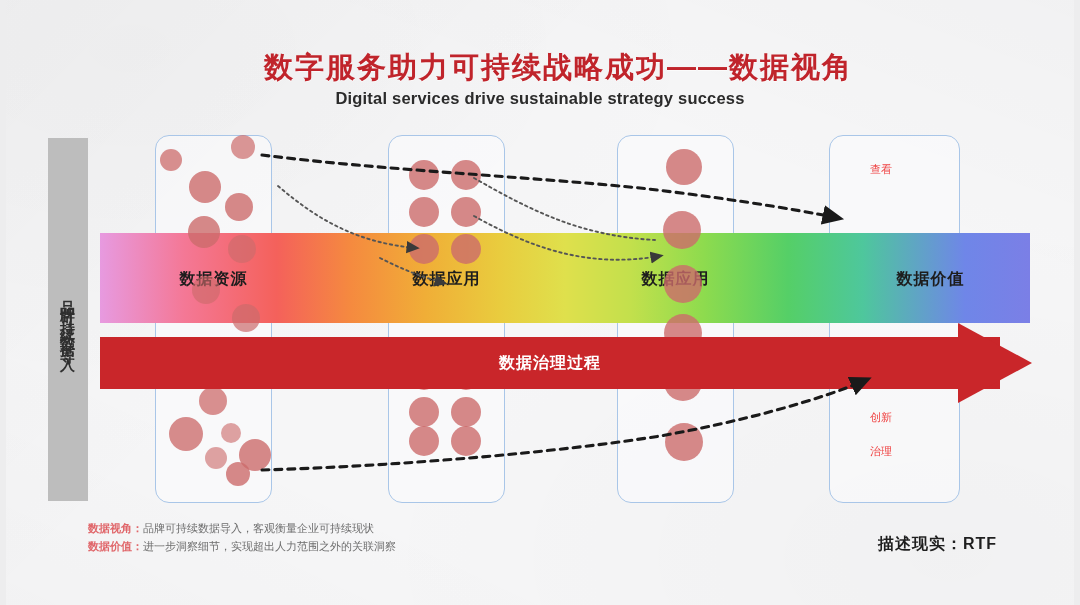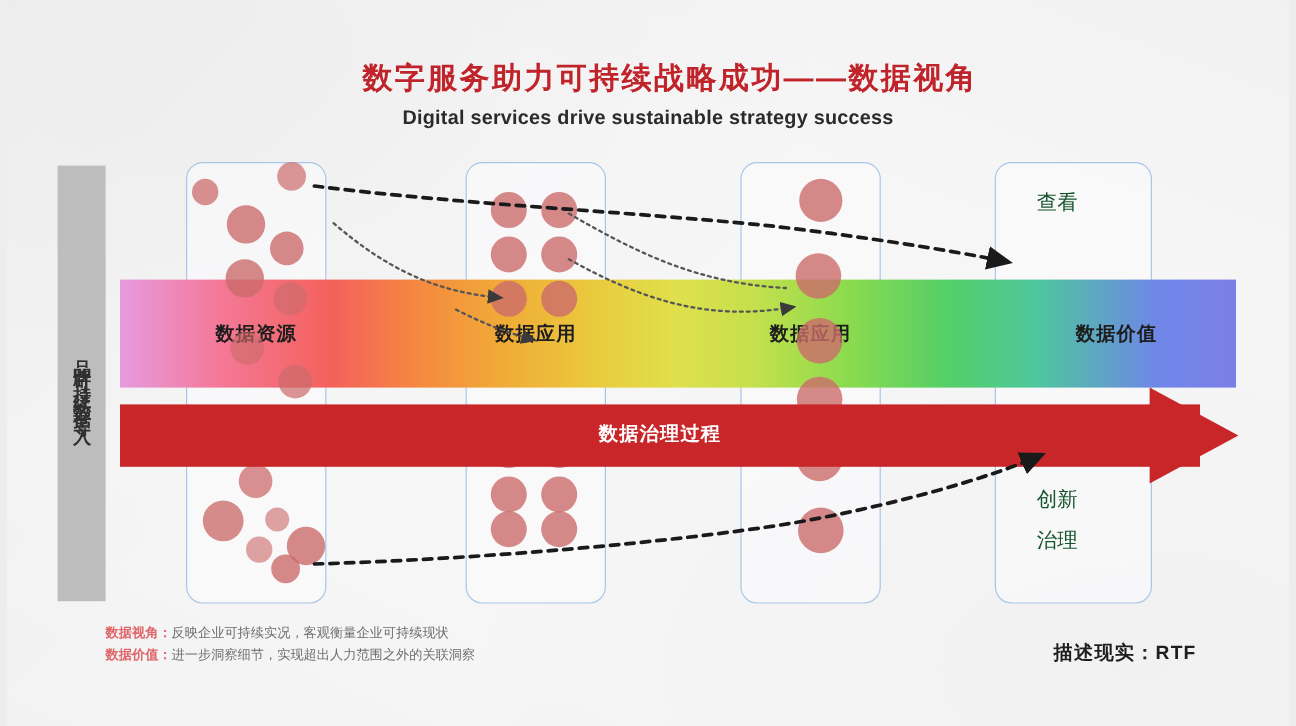--- a/index.html
+++ b/index.html
@@ -20,21 +20,21 @@
       radial-gradient(ellipse at 88% 92%, rgba(0,0,0,0.02), rgba(0,0,0,0) 45%),
       #f6f6f7;
     pointer-events:none;
   }
   .edge-l{position:absolute;left:0;top:0;width:6px;height:605px;background:#ededee;}
   .edge-r{position:absolute;right:0;top:0;width:6px;height:605px;background:#ededee;}
 
   
   .title-cn{
     position:absolute; left:0; right:0; top:48px;
-    text-align:center; font-size:25px; font-weight:bold;
+    text-align:center; font-size:29px; font-weight:bold;
     color:#c0242b; letter-spacing:2px;
     text-shadow:0 1px 0 rgba(255,255,255,.6);
     margin-left:37px;
   }
   .title-en{
     position:absolute; left:0; right:0; top:89px;
     text-align:center; font-size:16.5px; font-weight:bold;
     color:#2b2b2b; letter-spacing:.2px;
   }
 
@@ -103,21 +103,21 @@
   }
   .arrow-text{
     position:absolute; left:100px; top:337px; width:900px; height:52px;
     line-height:52px; text-align:center;
     font-size:16px; font-weight:bold; color:#ffffff; letter-spacing:1px;
   }
 
   
   .side-note{
     position:absolute; left:829px; width:104px;
-    text-align:center; font-size:17px; color:#14532d; line-height:34px;
+    text-align:center; font-size:11px; color:#ef4444; line-height:34px;
   }
   #note-top{ top:152px; }
   #note-bot{ top:400px; }
 
   
   .dot{ position:absolute; border-radius:50%; background:#cc6b6b; }
 
   
   .overlay{ position:absolute; left:0; top:0; width:1080px; height:605px; pointer-events:none; }
 
@@ -227,19 +227,19 @@
   <path d="M278,186 C320,222 360,243 416,248" fill="none" stroke="#555" stroke-width="1.9" stroke-dasharray="2.4 3.4" stroke-linecap="round" marker-end="url(#ahead-thin)"></path>
 
   <path d="M474,178 C530,210 580,236 655,240" fill="none" stroke="#555" stroke-width="1.9" stroke-dasharray="2.4 3.4" stroke-linecap="round"></path>
 
   <path d="M474,216 C535,250 590,268 660,256" fill="none" stroke="#555" stroke-width="1.9" stroke-dasharray="2.4 3.4" stroke-linecap="round" marker-end="url(#ahead-thin)"></path>
 
   <path d="M380,258 C400,268 418,276 444,283" fill="none" stroke="#555" stroke-width="1.9" stroke-dasharray="2.4 3.4" stroke-linecap="round" marker-end="url(#ahead-thin)"></path>
 </svg>
 
 <div class="foot" id="foot1">
-  <span class="key">数据视角：</span><span class="val">反映企业可持续实况，客观衡量企业可持续现状</span>
+  <span class="key">数据视角：</span><span class="val">品牌可持续数据导入，客观衡量企业可持续现状</span>
 </div>
 <div class="foot" id="foot2">
   <span class="key">数据价值：</span><span class="val">进一步洞察细节，实现超出人力范围之外的关联洞察</span>
 </div>
 
 <div class="credit">描述现实：RTF</div>
 
 </body></html>

